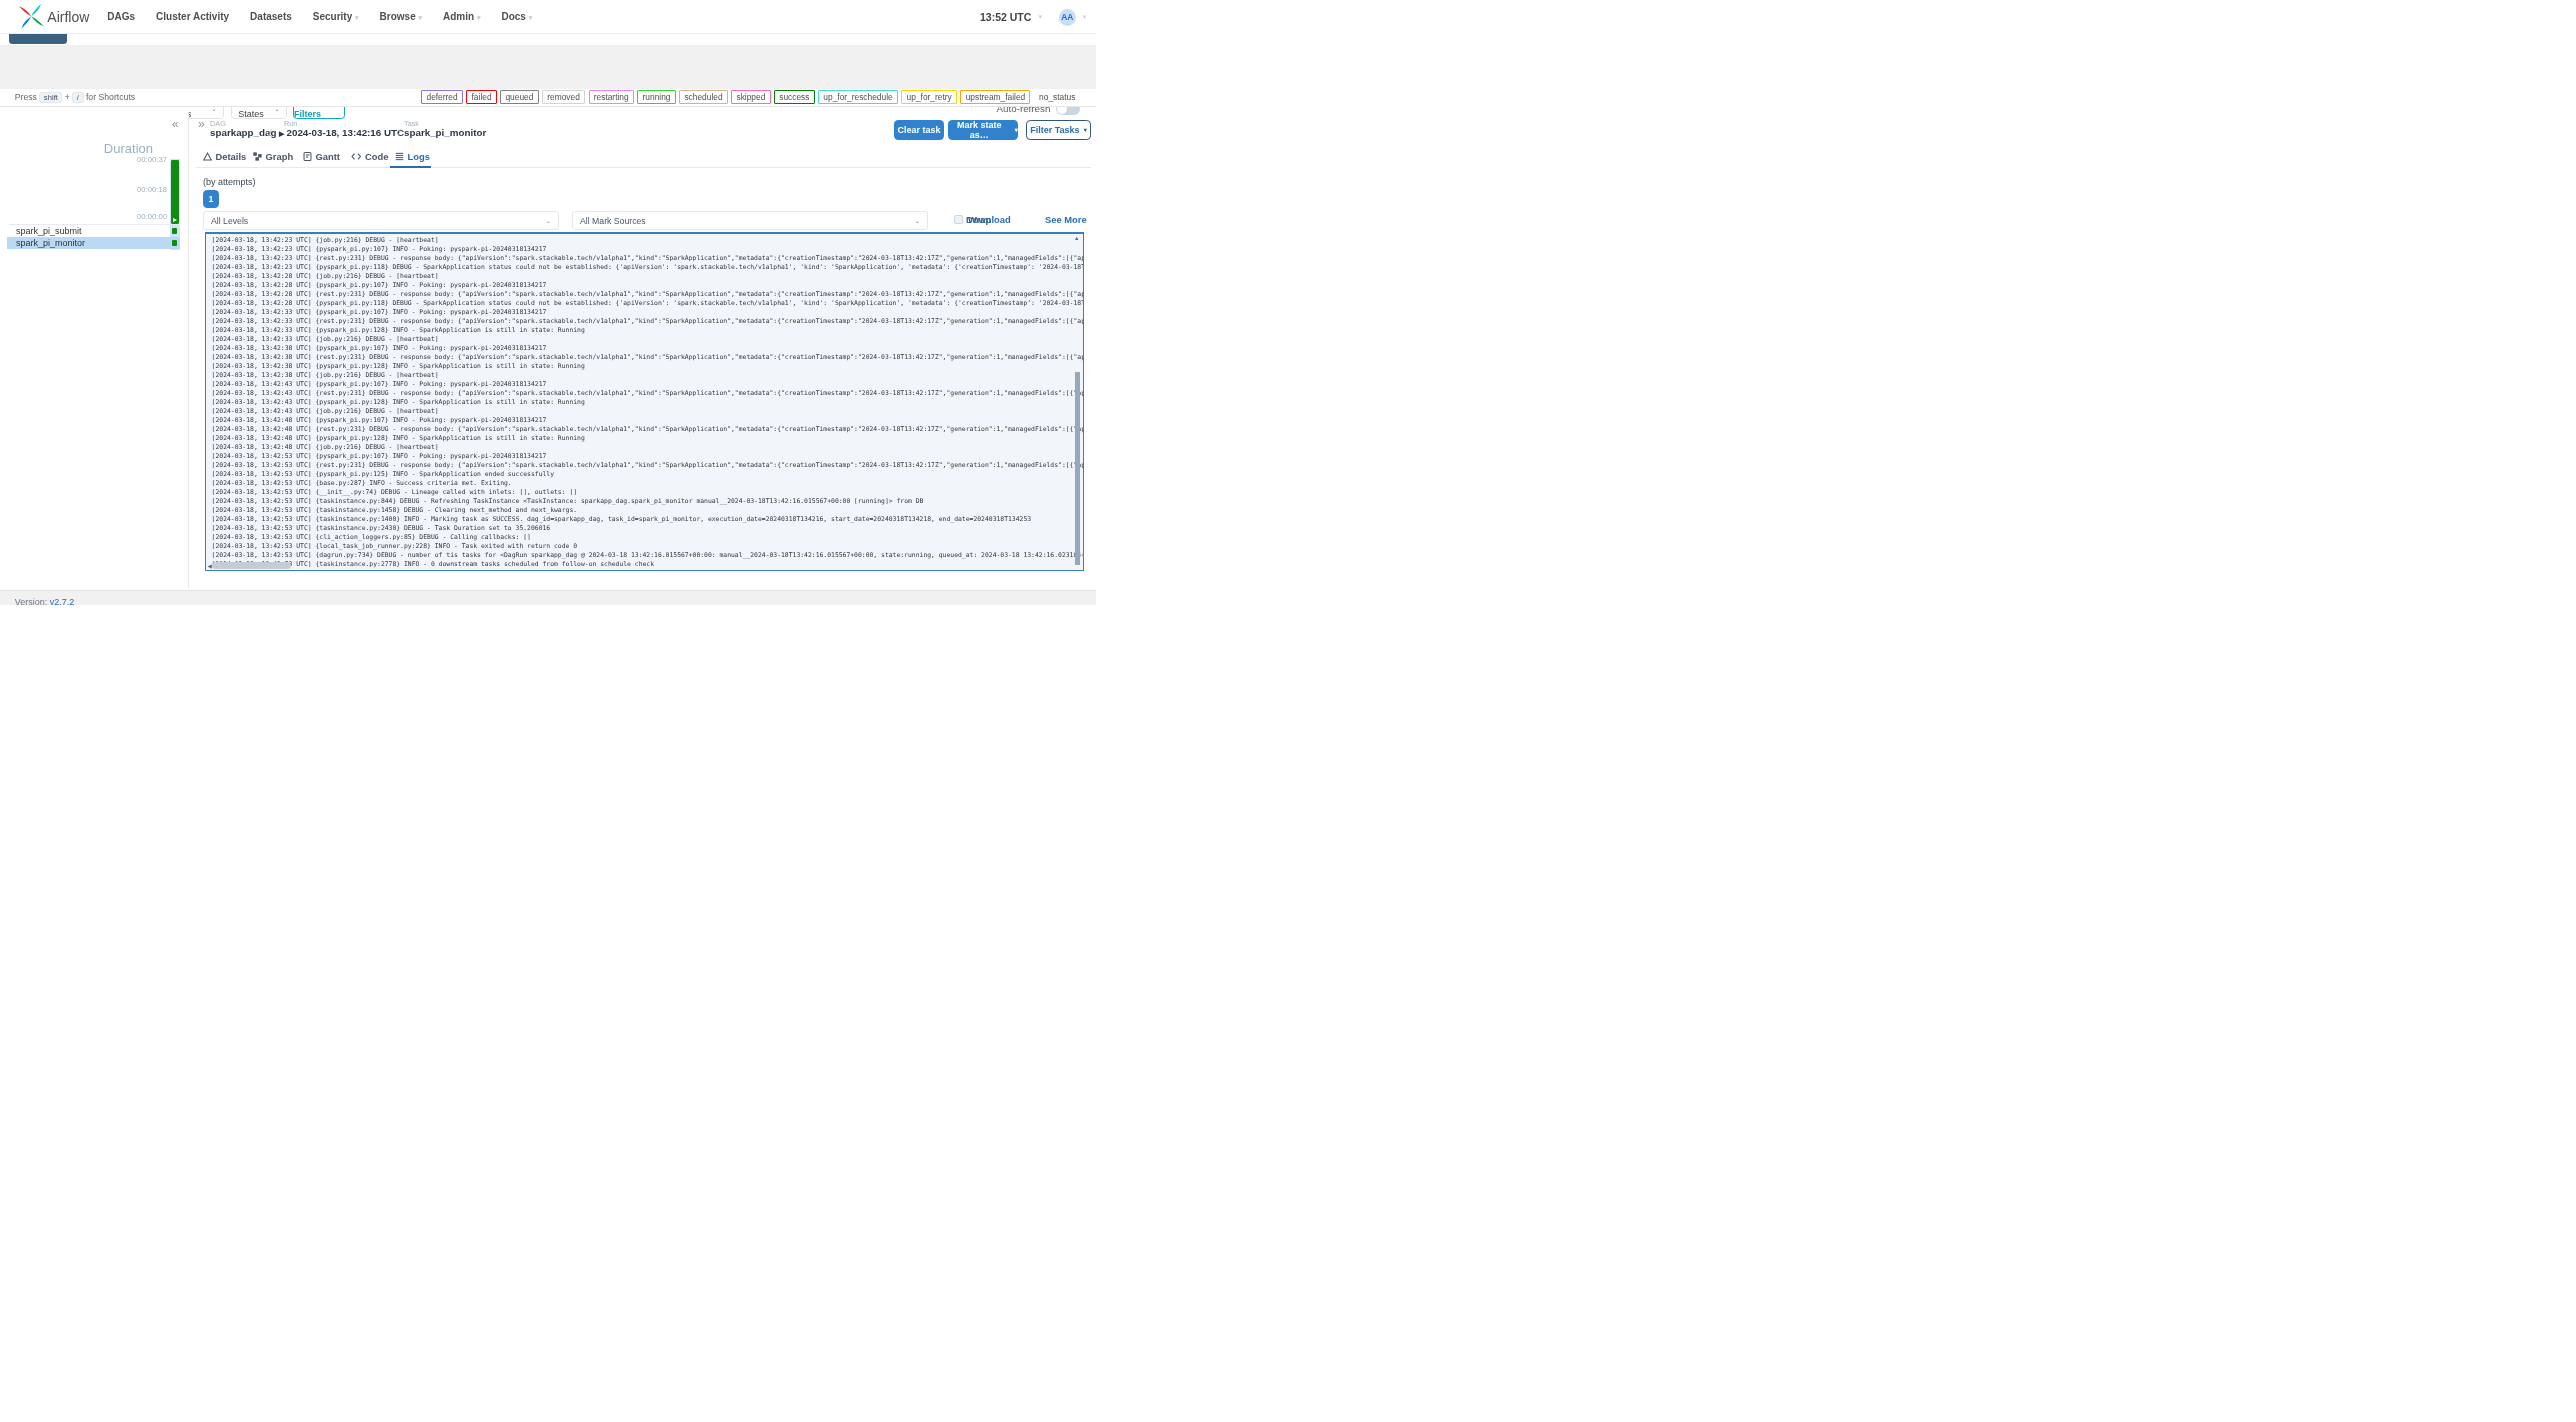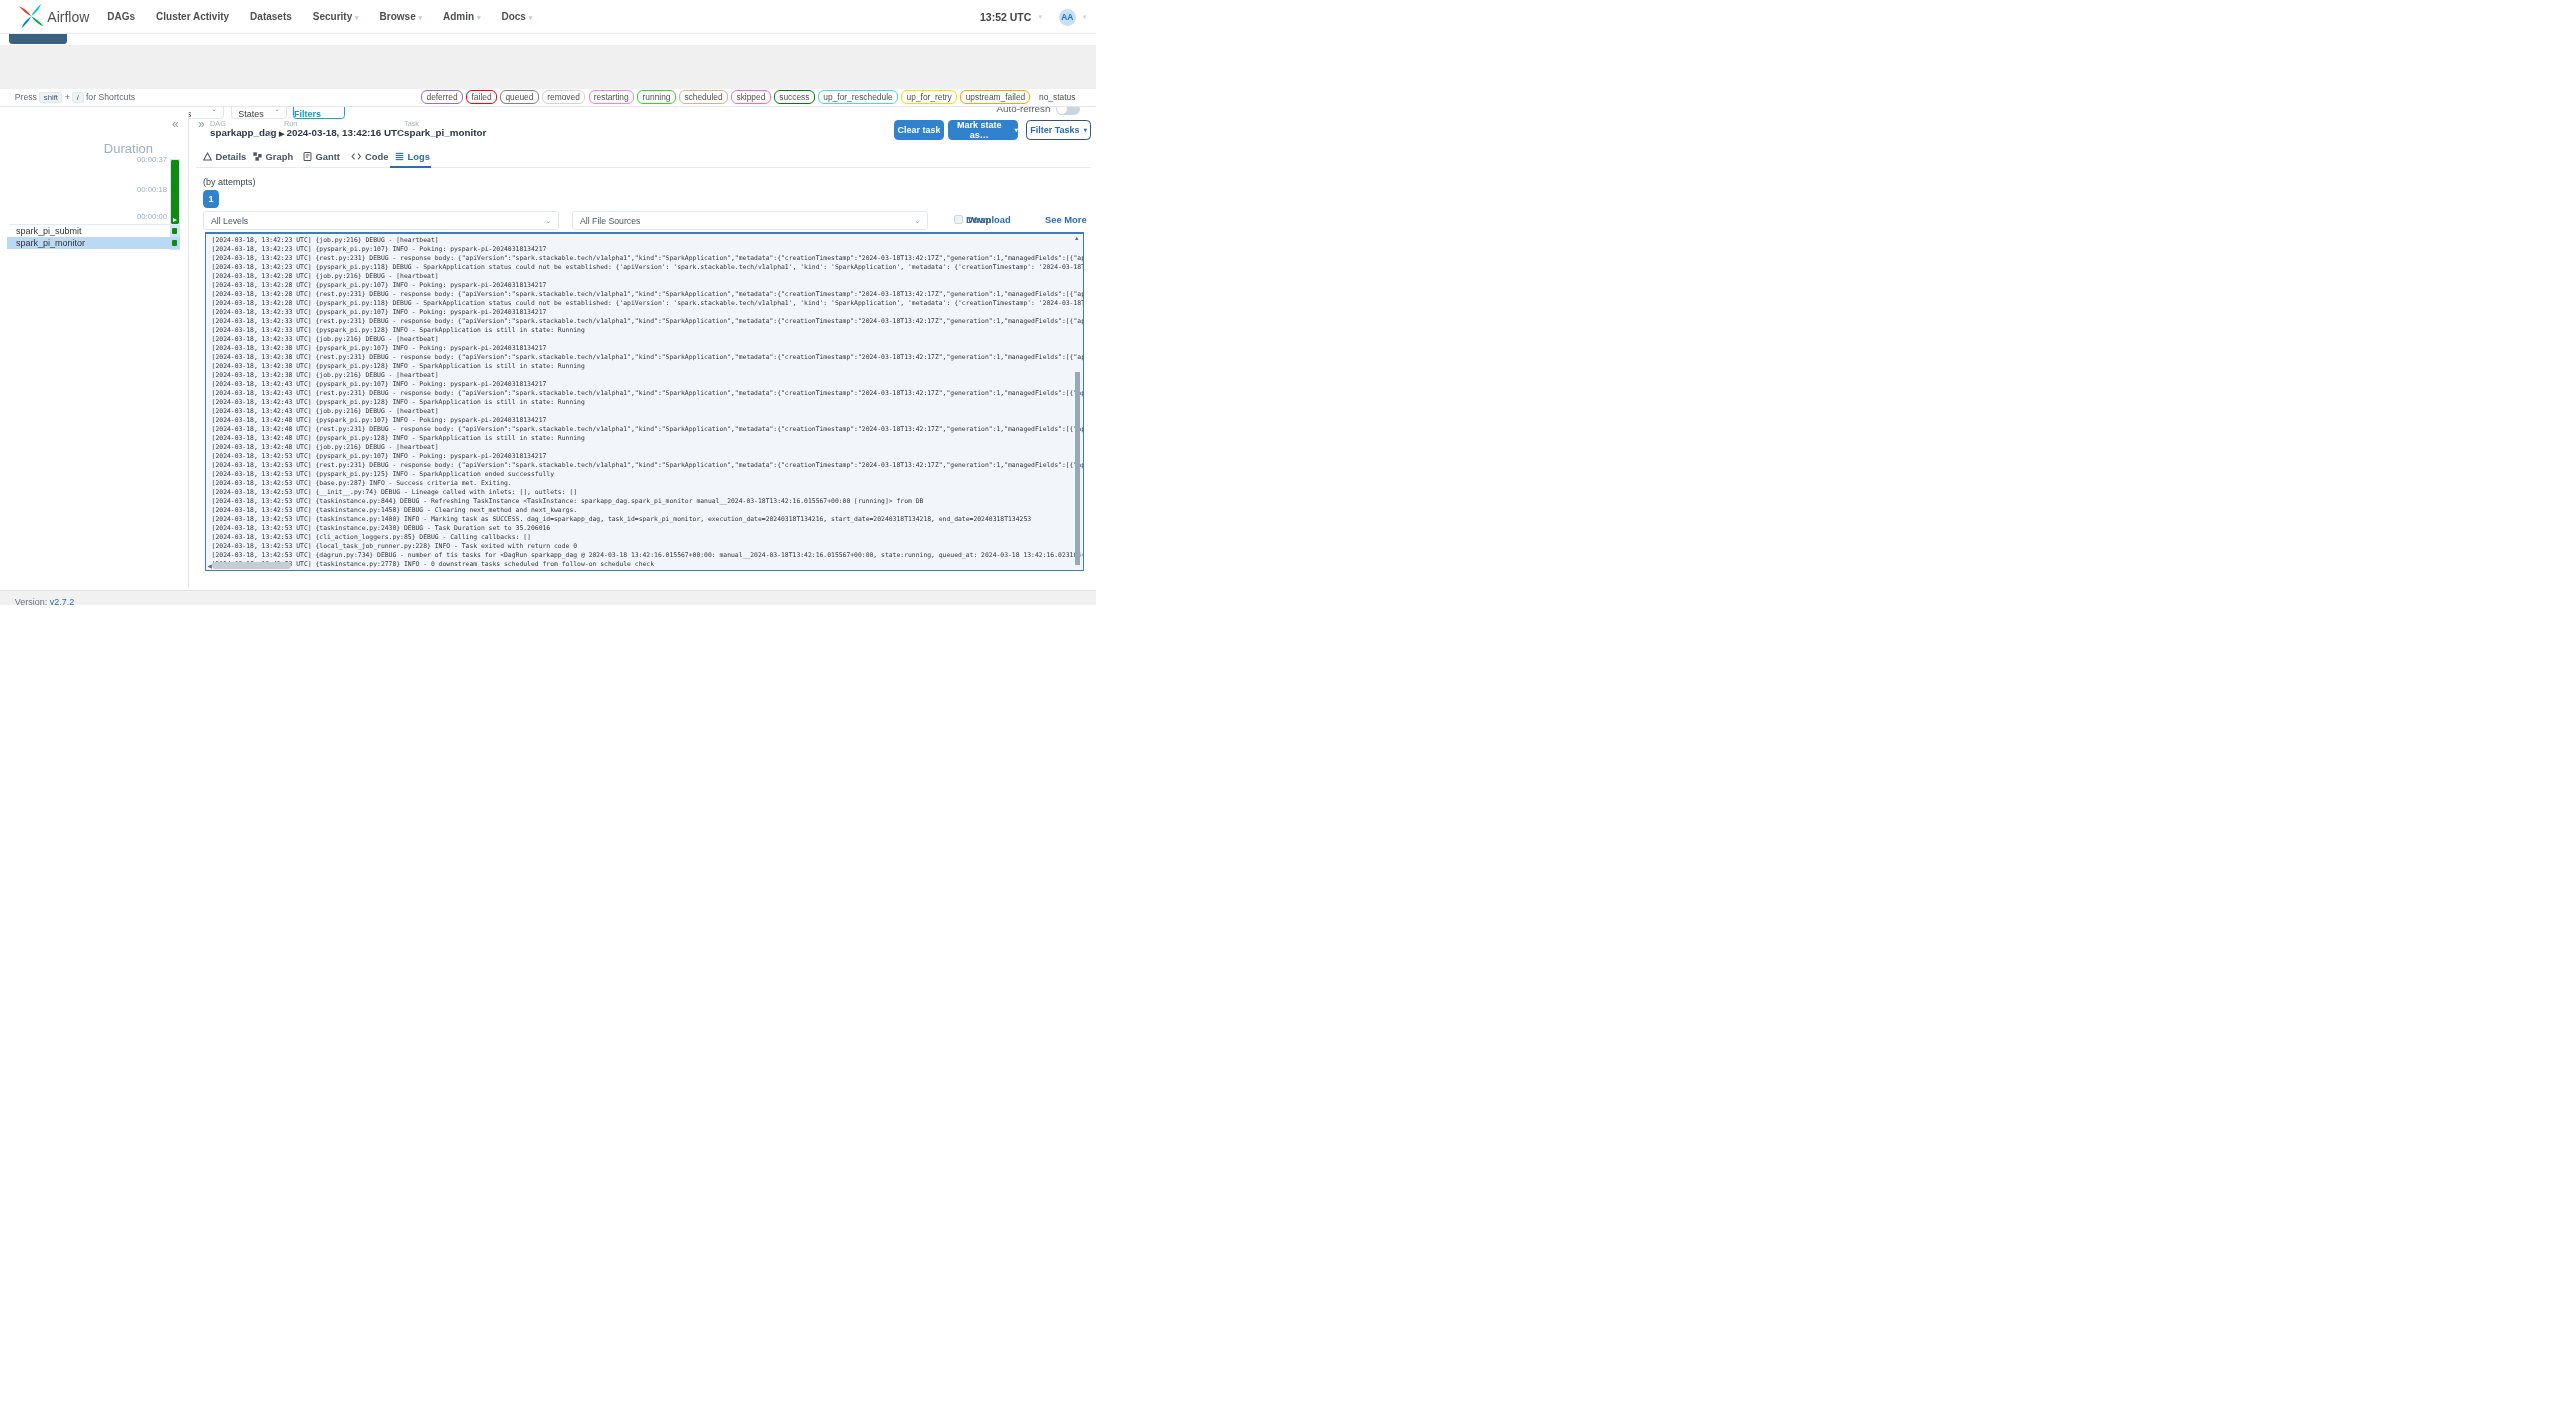--- a/index.html
+++ b/index.html
@@ -43,21 +43,21 @@
   .autorefresh-label { font-size:9.8px; color:#565f66; }
   .toggle { width:24px; height:12.6px; border-radius:6.3px; background:#cbd5e0; position:relative; cursor:pointer; }
   .toggle .knob { position:absolute; left:1.4px; top:1.4px; width:9.8px; height:9.8px; border-radius:50%; background:#fff; }
 
   
   #shortcutrow { position:absolute; left:0; top:89px; width:1096px; height:17px; background:#fff; }
   .shortcut-text { position:absolute; left:14.7px; top:2.8px; font-size:8.7px; color:#60676d; }
   .kbd { background:#edf2f7; border:0.7px solid #e2e8f0; border-radius:2.8px; padding:0 3.5px;
          font-family:Liberation Sans, sans-serif; font-size:7.7px; color:#4a5568; }
   #legend { position:absolute; right:15.4px; top:1.4px; display:flex; align-items:center; gap:3.5px; }
-  .badge { border:1.4px solid #999; border-radius:6px; background:#fff; padding:0.7px 4.2px;
+  .badge { border:1.4px solid #999; border-radius:1px; background:#fff; padding:0.7px 4.2px;
            font-size:8.4px; color:#51504f; white-space:nowrap; }
   .badge.no-border { border-color:transparent; }
   #content-divider { position:absolute; left:0; top:106px; width:1096px; height:0.7px; background:#e6e6e6; }
 
   
   #sidebar { position:absolute; left:0; top:107px; width:188px; height:483px; background:#fff; }
   .collapse-btn { position:absolute; left:172px; top:9.8px; font-size:12px; color:#8a99a8; cursor:pointer; }
   .duration-label { position:absolute; right:35px; top:34px; font-size:13px; color:#9db0c2; }
   .tick { position:absolute; right:21px; font-size:7.7px; color:#9db0c2; }
   .bar-strip { position:absolute; left:170px; top:52px; width:9.8px; height:65px; background:#cfe4f6; }
@@ -316,21 +316,21 @@
   </div>
   <div id="tab-underline"></div>
 
   <div id="by-attempts">(by attempts)</div>
   <button id="attempt-1">1</button>
   <div class="log-select" id="level-select">
     <span>All Levels</span>
     <span class="sel-caret">⌄</span>
   </div>
   <div class="log-select" id="source-select">
-    <span>All File Sources</span>
+    <span>All Mark Sources</span>
     <span class="sel-caret">⌄</span>
   </div>
   <span id="wrap-box"></span>
   <span id="wrap-label">Wrap</span>
   <span class="log-link" id="download-link">Download</span>
   <span class="log-link" id="seemore-link">See More</span>
 
   <div id="logbox">
     <div id="log-lines">
         <div class="log-line">[2024-03-18, 13:42:23 UTC] {job.py:216} DEBUG - [heartbeat]</div>

